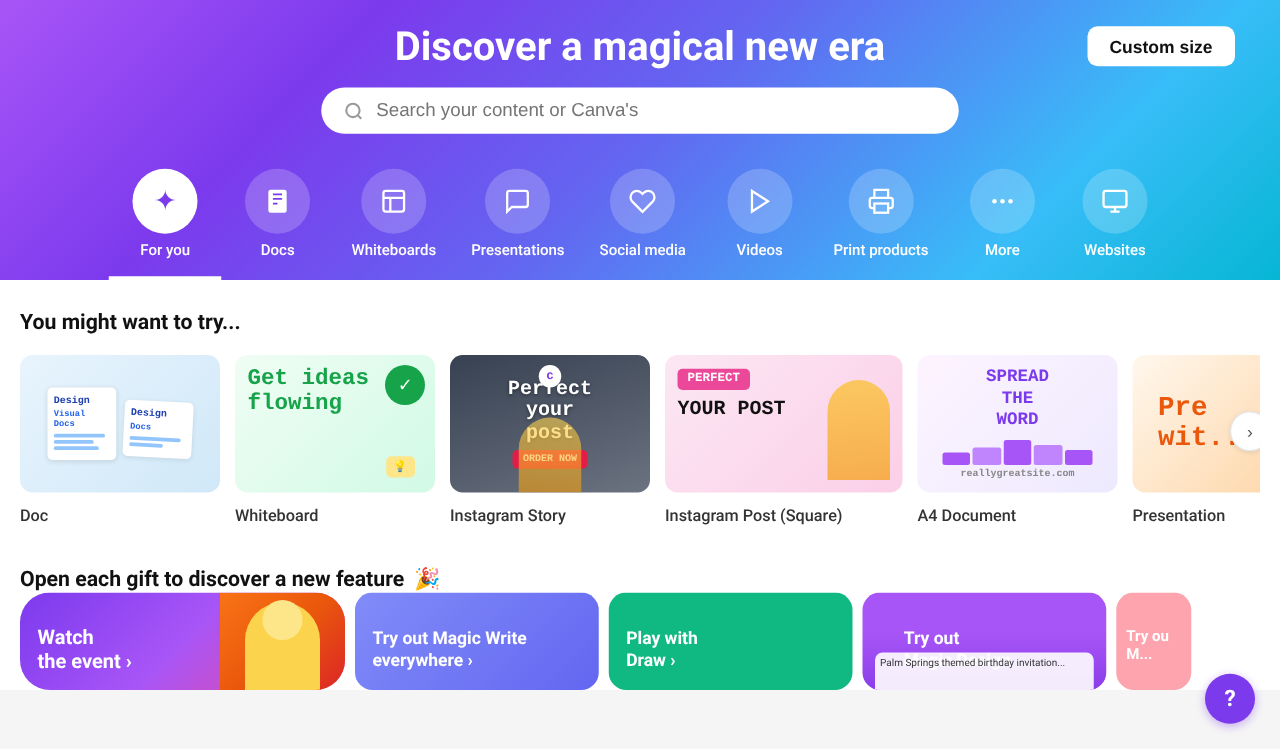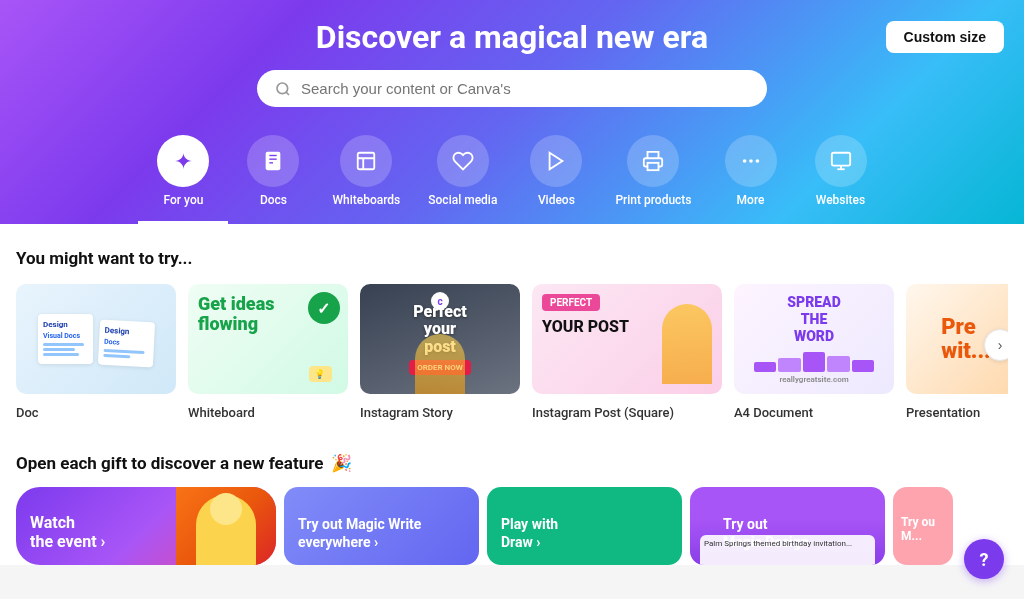--- a/index.html
+++ b/index.html
@@ -27,21 +27,21 @@
 
     .header-title {
       color: white;
       font-size: 32px;
       font-weight: 700;
       text-align: center;
     }
 
     .header-actions {
       position: absolute;
-      right: 0;
+      right: 16px;
       display: flex;
       gap: 10px;
     }
 
     .header-btn {
       background: white;
       color: #111;
       border: none;
       border-radius: 8px;
       padding: 8px 18px;
@@ -150,20 +150,21 @@
       border-radius: 10px;
       overflow: hidden;
       margin-bottom: 8px;
       display: flex;
       align-items: center;
       justify-content: center;
       font-size: 13px;
       font-weight: 600;
       color: white;
       position: relative;
+      font-family: Liberation Mono, monospace;
     }
 
     .template-label {
       font-size: 13px;
       color: #333;
       font-weight: 500;
     }
 
     
     .thumb-doc {
@@ -237,21 +238,20 @@
     
     .gifts-section {
       padding: 0 0 0 0;
       margin-top: 4px;
     }
 
     .gifts-title {
       font-size: 17px;
       font-weight: 700;
       color: #111;
-      margin-bottom: 14px;
       display: flex;
       align-items: center;
       gap: 8px;
     }
 
     .gifts-row {
       display: flex;
       gap: 8px;
       overflow: hidden;
     }
@@ -348,20 +348,28 @@
       <span>Docs</span>
     </div>
     <div class="nav-item">
       <div class="nav-icon-circle">
         <svg width="22" height="22" viewBox="0 0 24 24" fill="none" stroke="white" stroke-width="2">
             <rect x="3" y="3" width="18" height="18" rx="2"></rect>
             <path d="M3 9h18M9 21V9"></path>
           </svg>
       </div>
       <span>Whiteboards</span>
+    </div>
+    <div class="nav-item">
+      <div class="nav-icon-circle" style="background:rgba(255,255,255,0.2)">
+        <svg width="22" height="22" viewBox="0 0 24 24" fill="none" stroke="white" stroke-width="2">
+            <path d="M21 15a2 2 0 0 1-2 2H7l-4 4V5a2 2 0 0 1 2-2h14a2 2 0 0 1 2 2z"></path>
+          </svg>
+      </div>
+      <span>Presentations</span>
     </div>
     <div class="nav-item">
       <div class="nav-icon-circle" style="background:rgba(255,255,255,0.2)">
         <svg width="22" height="22" viewBox="0 0 24 24" fill="none" stroke="white" stroke-width="2">
             <path d="M20.84 4.61a5.5 5.5 0 0 0-7.78 0L12 5.67l-1.06-1.06a5.5 5.5 0 0 0-7.78 7.78l1.06 1.06L12 21.23l7.78-7.78 1.06-1.06a5.5 5.5 0 0 0 0-7.78z"></path>
           </svg>
       </div>
       <span>Social media</span>
     </div>
     <div class="nav-item">

